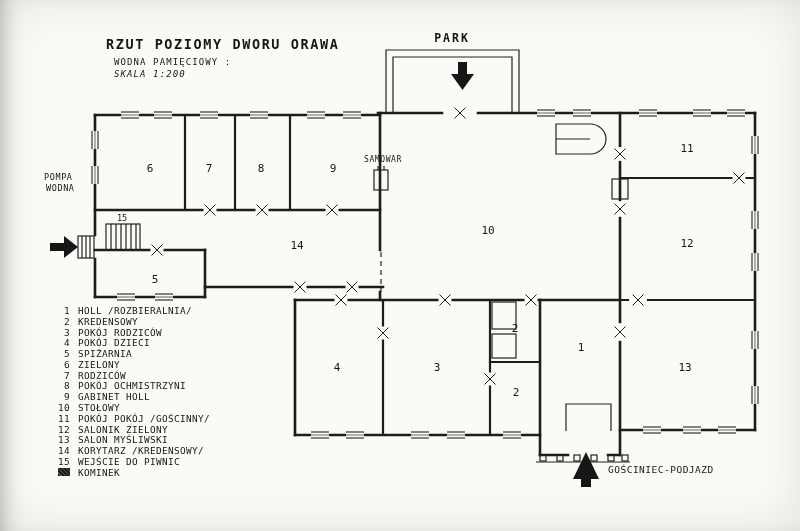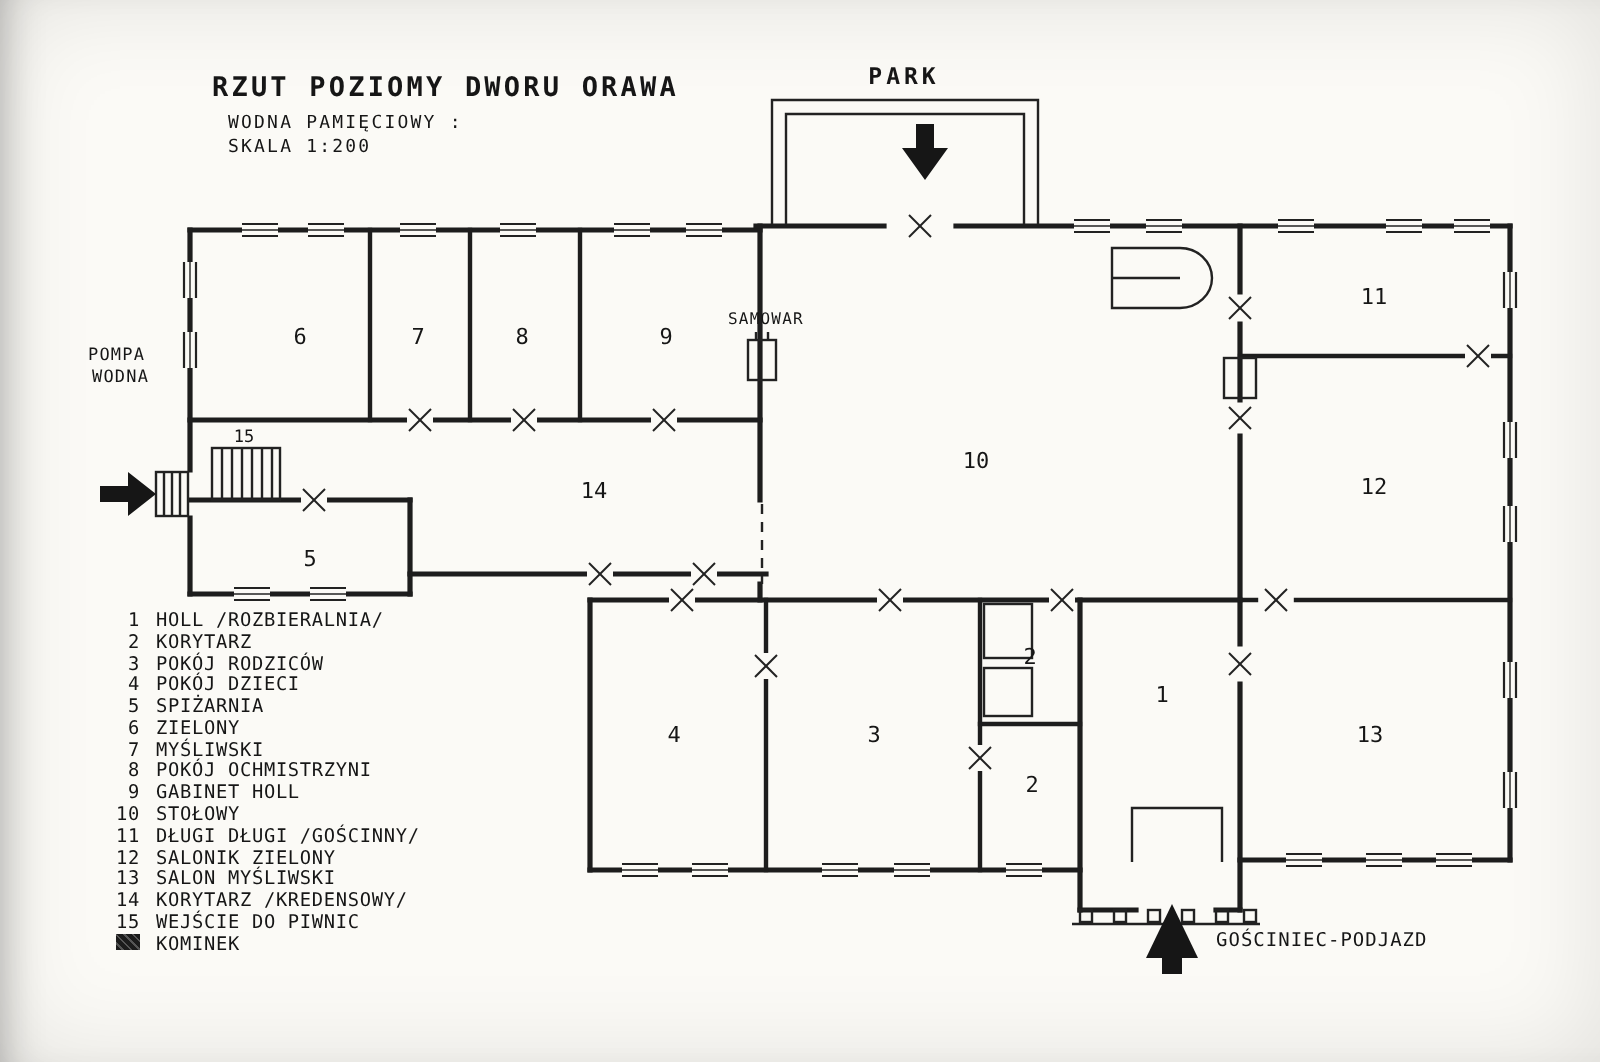--- a/index.html
+++ b/index.html
@@ -15,21 +15,21 @@
   .p{stroke:#1d1d1d;stroke-width:2.2;fill:none;stroke-linecap:square;}
   .thin{stroke:#222;stroke-width:1.2;fill:none;}
   .dash{stroke:#222;stroke-width:1.2;fill:none;stroke-dasharray:5 4;}
   .roomnum{font-size:11px;text-anchor:middle;}
   .roomnum-sm{font-size:8.5px;text-anchor:middle;}
 
   .title-block{position:absolute;left:106px;top:36px;}
   .title-block .t1{font-size:13.5px;font-weight:bold;letter-spacing:1.6px;white-space:nowrap;text-align:center;}
   .title-block .t2{font-size:9px;letter-spacing:1.1px;margin-top:5px;padding-left:8px;}
   .title-block .t3{font-size:9px;letter-spacing:0.7px;margin-top:2px;padding-left:12px;}
-  .title-block .t4{font-size:9px;letter-spacing:1.1px;margin-top:2px;padding-left:8px;}
+  .title-block .t4{font-size:9px;letter-spacing:1.1px;margin-top:2px;padding-left:8px;font-style:italic;}
 
   .legend{position:absolute;left:50px;top:305px;font-size:9.4px;letter-spacing:0.35px;}
   .legend .row{display:flex;align-items:center;height:10.8px;white-space:nowrap;}
   .legend .num{width:20px;text-align:right;margin-right:8px;flex:0 0 20px;}
   .kominek-swatch{display:inline-block;width:12px;height:8px;background:#1b1b1b;
     background-image:repeating-linear-gradient(45deg,#1b1b1b 0 2px,#555 2px 3px);}
 </style>
 </head>
 <body>
 
@@ -225,57 +225,57 @@
     <div class="t4">SKALA 1:200</div>
   </div>
 
   <div class="legend">
     <div class="row">
         <span class="num">1</span>
         <span>HOLL /ROZBIERALNIA/</span>
       </div>
     <div class="row">
         <span class="num">2</span>
-        <span>KORYTARZ</span>
+        <span>KREDENSOWY</span>
       </div>
     <div class="row">
         <span class="num">3</span>
         <span>POKÓJ RODZICÓW</span>
       </div>
     <div class="row">
         <span class="num">4</span>
         <span>POKÓJ DZIECI</span>
       </div>
     <div class="row">
         <span class="num">5</span>
         <span>SPIŻARNIA</span>
       </div>
     <div class="row">
         <span class="num">6</span>
         <span>ZIELONY</span>
       </div>
     <div class="row">
         <span class="num">7</span>
-        <span>MYŚLIWSKI</span>
+        <span>RODZICÓW</span>
       </div>
     <div class="row">
         <span class="num">8</span>
         <span>POKÓJ OCHMISTRZYNI</span>
       </div>
     <div class="row">
         <span class="num">9</span>
         <span>GABINET HOLL</span>
       </div>
     <div class="row">
         <span class="num">10</span>
         <span>STOŁOWY</span>
       </div>
     <div class="row">
         <span class="num">11</span>
-        <span>DŁUGI DŁUGI /GOŚCINNY/</span>
+        <span>POKÓJ POKÓJ /GOŚCINNY/</span>
       </div>
     <div class="row">
         <span class="num">12</span>
         <span>SALONIK ZIELONY</span>
       </div>
     <div class="row">
         <span class="num">13</span>
         <span>SALON MYŚLIWSKI</span>
       </div>
     <div class="row">

